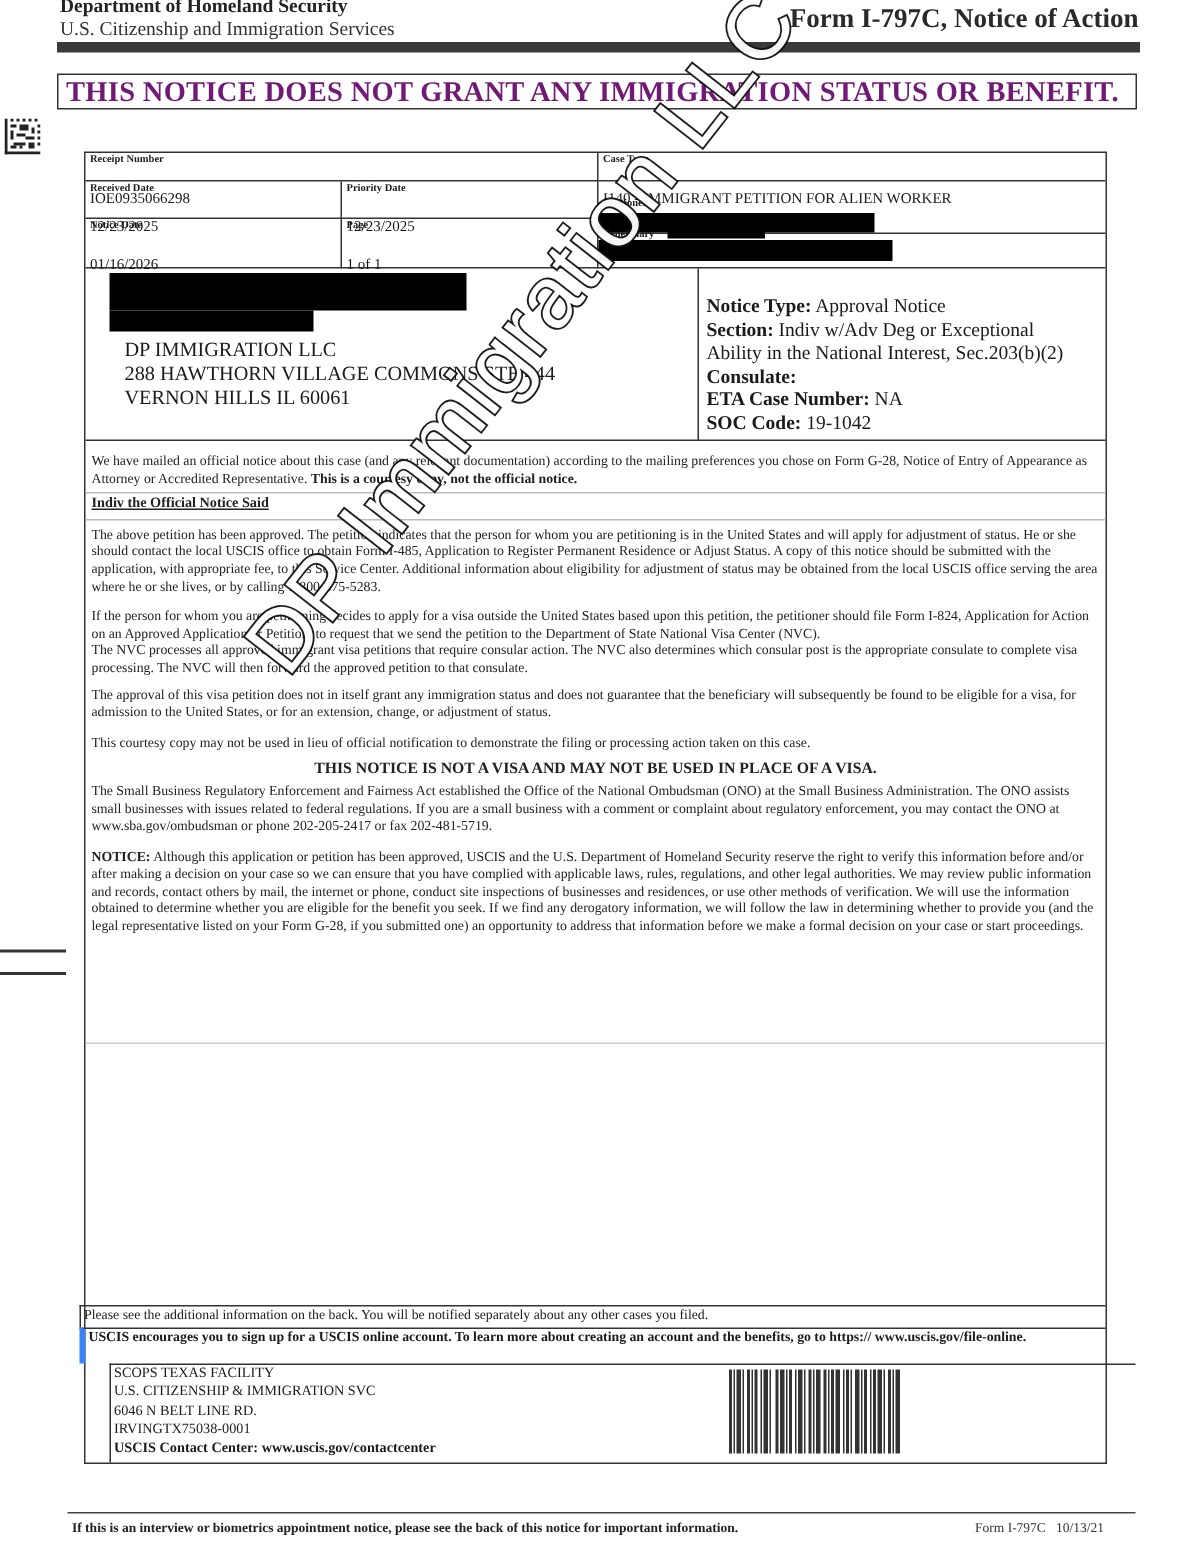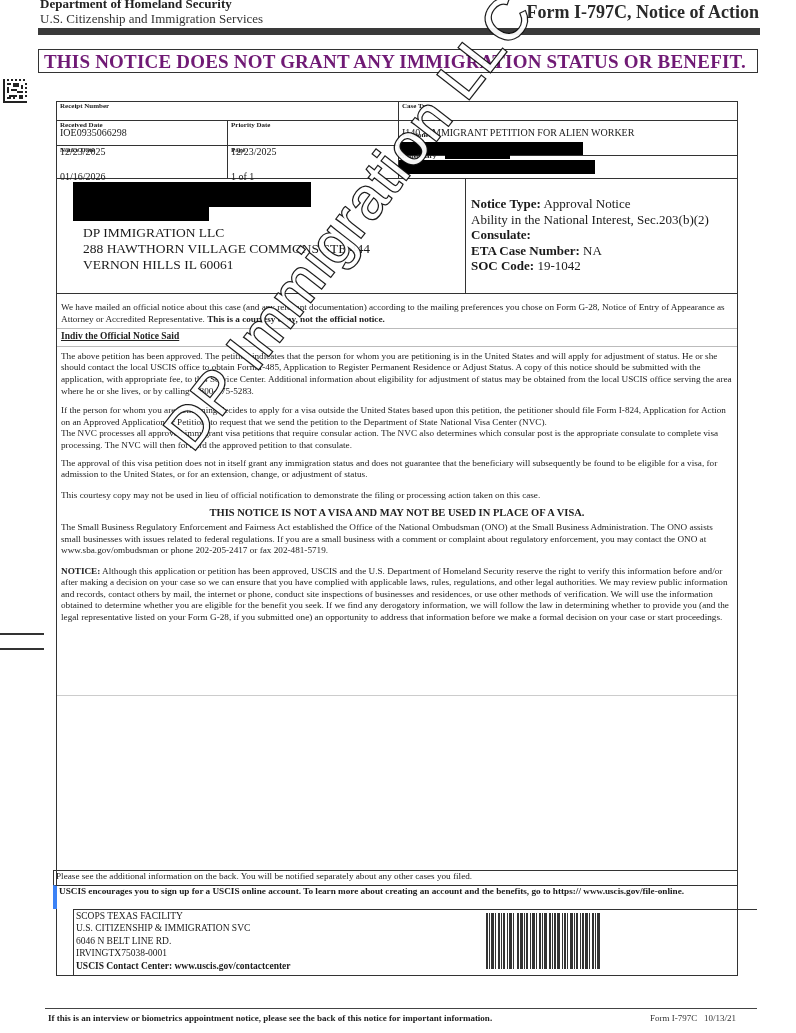--- a/index.html
+++ b/index.html
@@ -131,20 +131,21 @@
     <div class="redact" style="left:16px;top:28px;width:136px;height:14px;"></div>
     <div class="addr" style="position:absolute;left:26px;top:46px;">
       <div>DP IMMIGRATION LLC</div>
       <div>288 HAWTHORN VILLAGE COMMONS STE 444</div>
       <div>VERNON HILLS  IL  60061</div>
     </div>
   </div>
   <div class="cell" style="left:409px;top:77px;width:271px;height:115px;border-right:none;border-bottom-width:1.5px;">
     <div class="notice-info" style="position:absolute;left:5px;top:17px;">
       <div><b>Notice Type:</b> <span>Approval Notice</span></div>
+      <div><b>Section:</b> <span>Indiv w/Adv Deg or Exceptional</span></div>
       <div>Ability in the National Interest, Sec.203(b)(2)</div>
       <div><b>Consulate:</b> <span></span></div>
       <div><b>ETA Case Number:</b> <span>NA</span></div>
       <div><b>SOC Code:</b> <span>19-1042</span></div>
     </div>
   </div>
 
   <div class="body-text" style="top:200px;">
     <p><span>We have mailed an official notice about this case (and any relevant documentation) according to the mailing preferences you chose on Form G-28, Notice of Entry of Appearance as Attorney or Accredited Representative.</span> <b>This is a courtesy copy, not the official notice.</b></p>
     <div style="border-top:1px solid #bbb;margin:3px -4px 2px -4px;"></div>

